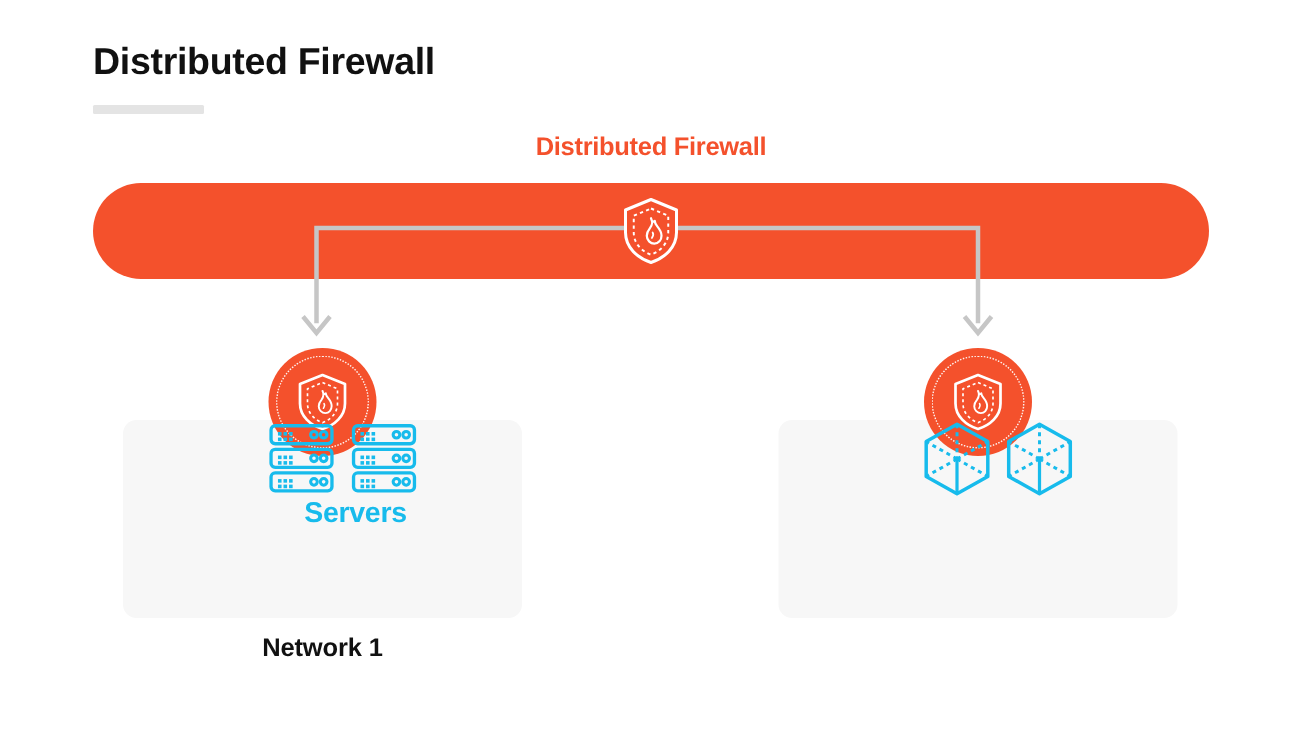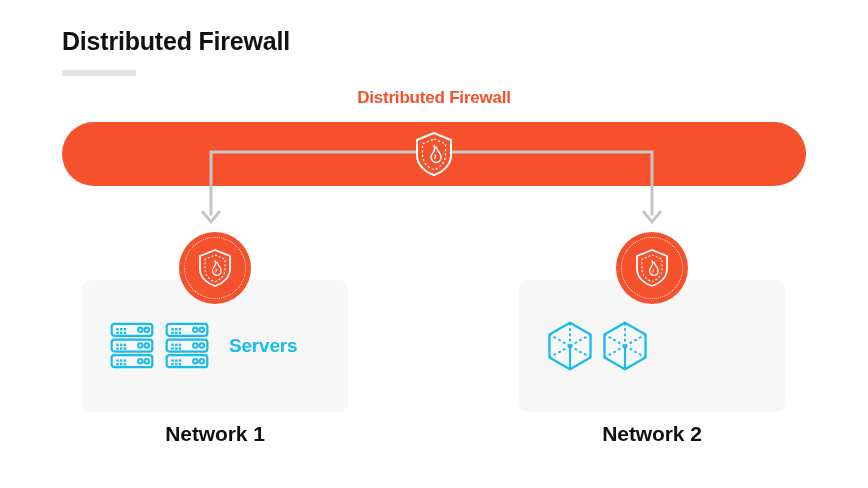--- a/index.html
+++ b/index.html
@@ -129,20 +129,21 @@
     left: 0;
     top: 0;
     width: 266px;
     height: 132px;
     display: flex;
     align-items: center;
     justify-content: flex-start;
     padding-left: 26px;
     box-sizing: border-box;
     gap: 0px;
+    flex-direction: column;
   }
   .icon-pair {
     display: flex;
     align-items: center;
     gap: 7px;
   }
   .node-label {
     font-size: 19px;
     font-weight: bold;
     letter-spacing: -0.2px;
@@ -153,21 +154,21 @@
   #node-right .node-label { margin-left: 15px; }
   #node-right .node-content { padding-left: 26px; }
   #node-right .icon-pair { gap: 5px; }
 
   .node-caption {
     position: absolute;
     left: 0;
     top: 142px;
     width: 266px;
     text-align: center;
-    font-size: 21px;
+    font-size: 17px;
     font-weight: bold;
     letter-spacing: -0.1px;
     color: #111111;
   }
 </style>
 </head>
 <body>
 
 <div id="page-title">Distributed Firewall</div>
 <div id="title-underline"></div>
@@ -322,14 +323,13 @@
         <path d="M28 3 L28 29" fill="none" stroke="#17bbec" stroke-width="2.2" stroke-dasharray="3 3"></path>
         <path d="M28 29 L51 16" fill="none" stroke="#17bbec" stroke-width="2.2" stroke-dasharray="3 3"></path>
         <path d="M28 29 L5 16" fill="none" stroke="#17bbec" stroke-width="2.2" stroke-dasharray="3 3"></path>
         <path d="M28 29 L28 55" fill="none" stroke="#17bbec" stroke-width="2.4"></path>
         <path d="M28 29 L51 42" fill="none" stroke="#17bbec" stroke-width="2.2" stroke-dasharray="3 3"></path>
         <path d="M28 29 L5 42" fill="none" stroke="#17bbec" stroke-width="2.2" stroke-dasharray="3 3"></path>
       </svg>
     </div>
   </div>
 
-  <div class="node-caption">Network 2</div>
 </div>
 
 </body></html>

